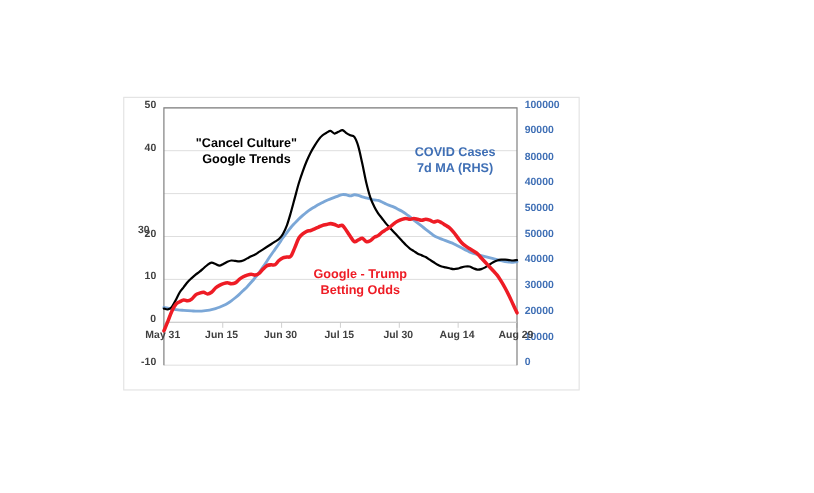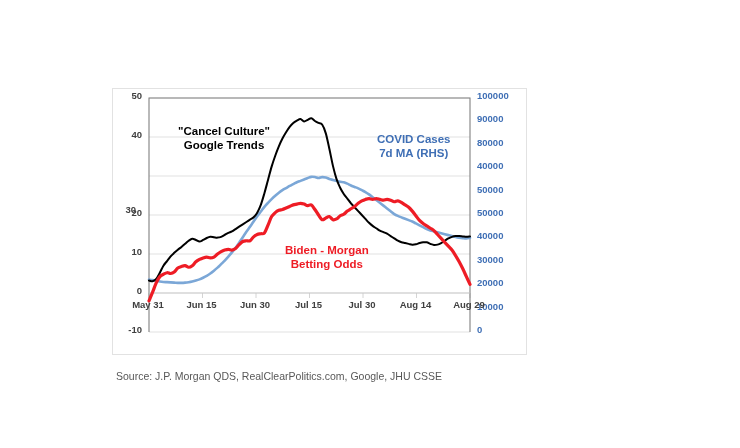--- a/index.html
+++ b/index.html
@@ -75,25 +75,24 @@
     <div>"Cancel Culture"</div>
     <div>Google Trends</div>
   </div>
 
   <div id="anno-blue" class="anno">
     <div>COVID  Cases</div>
     <div>7d MA (RHS)</div>
   </div>
 
   <div id="anno-red" class="anno">
-    <div>Biden - Morgan</div>
+    <div>Google - Trump</div>
     <div>Betting Odds</div>
   </div>
 
-  <div id="source">Source: J.P. Morgan QDS, RealClearPolitics.com, Google, JHU CSSE</div>
 
 <div class="axis-label left" style="left: 114px; width: 28px; top: 90px;">50</div>
     <div class="axis-label left" style="left: 114px; width: 28px; top: 129px;">40</div>
     <div class="axis-label left" style="left: 108px; width: 28px; top: 168px; margin-top: 36px;">30</div>
     <div class="axis-label left" style="left: 114px; width: 28px; top: 207px;">20</div>
     <div class="axis-label left" style="left: 114px; width: 28px; top: 246px;">10</div>
     <div class="axis-label left" style="left: 114px; width: 28px; top: 285px;">0</div>
     <div class="axis-label left" style="left: 114px; width: 28px; top: 324px;">-10</div>
     <div class="axis-label right" style="left: 477px; top: 90px;">100000</div>
     <div class="axis-label right" style="left: 477px; top: 113.4px;">90000</div>

